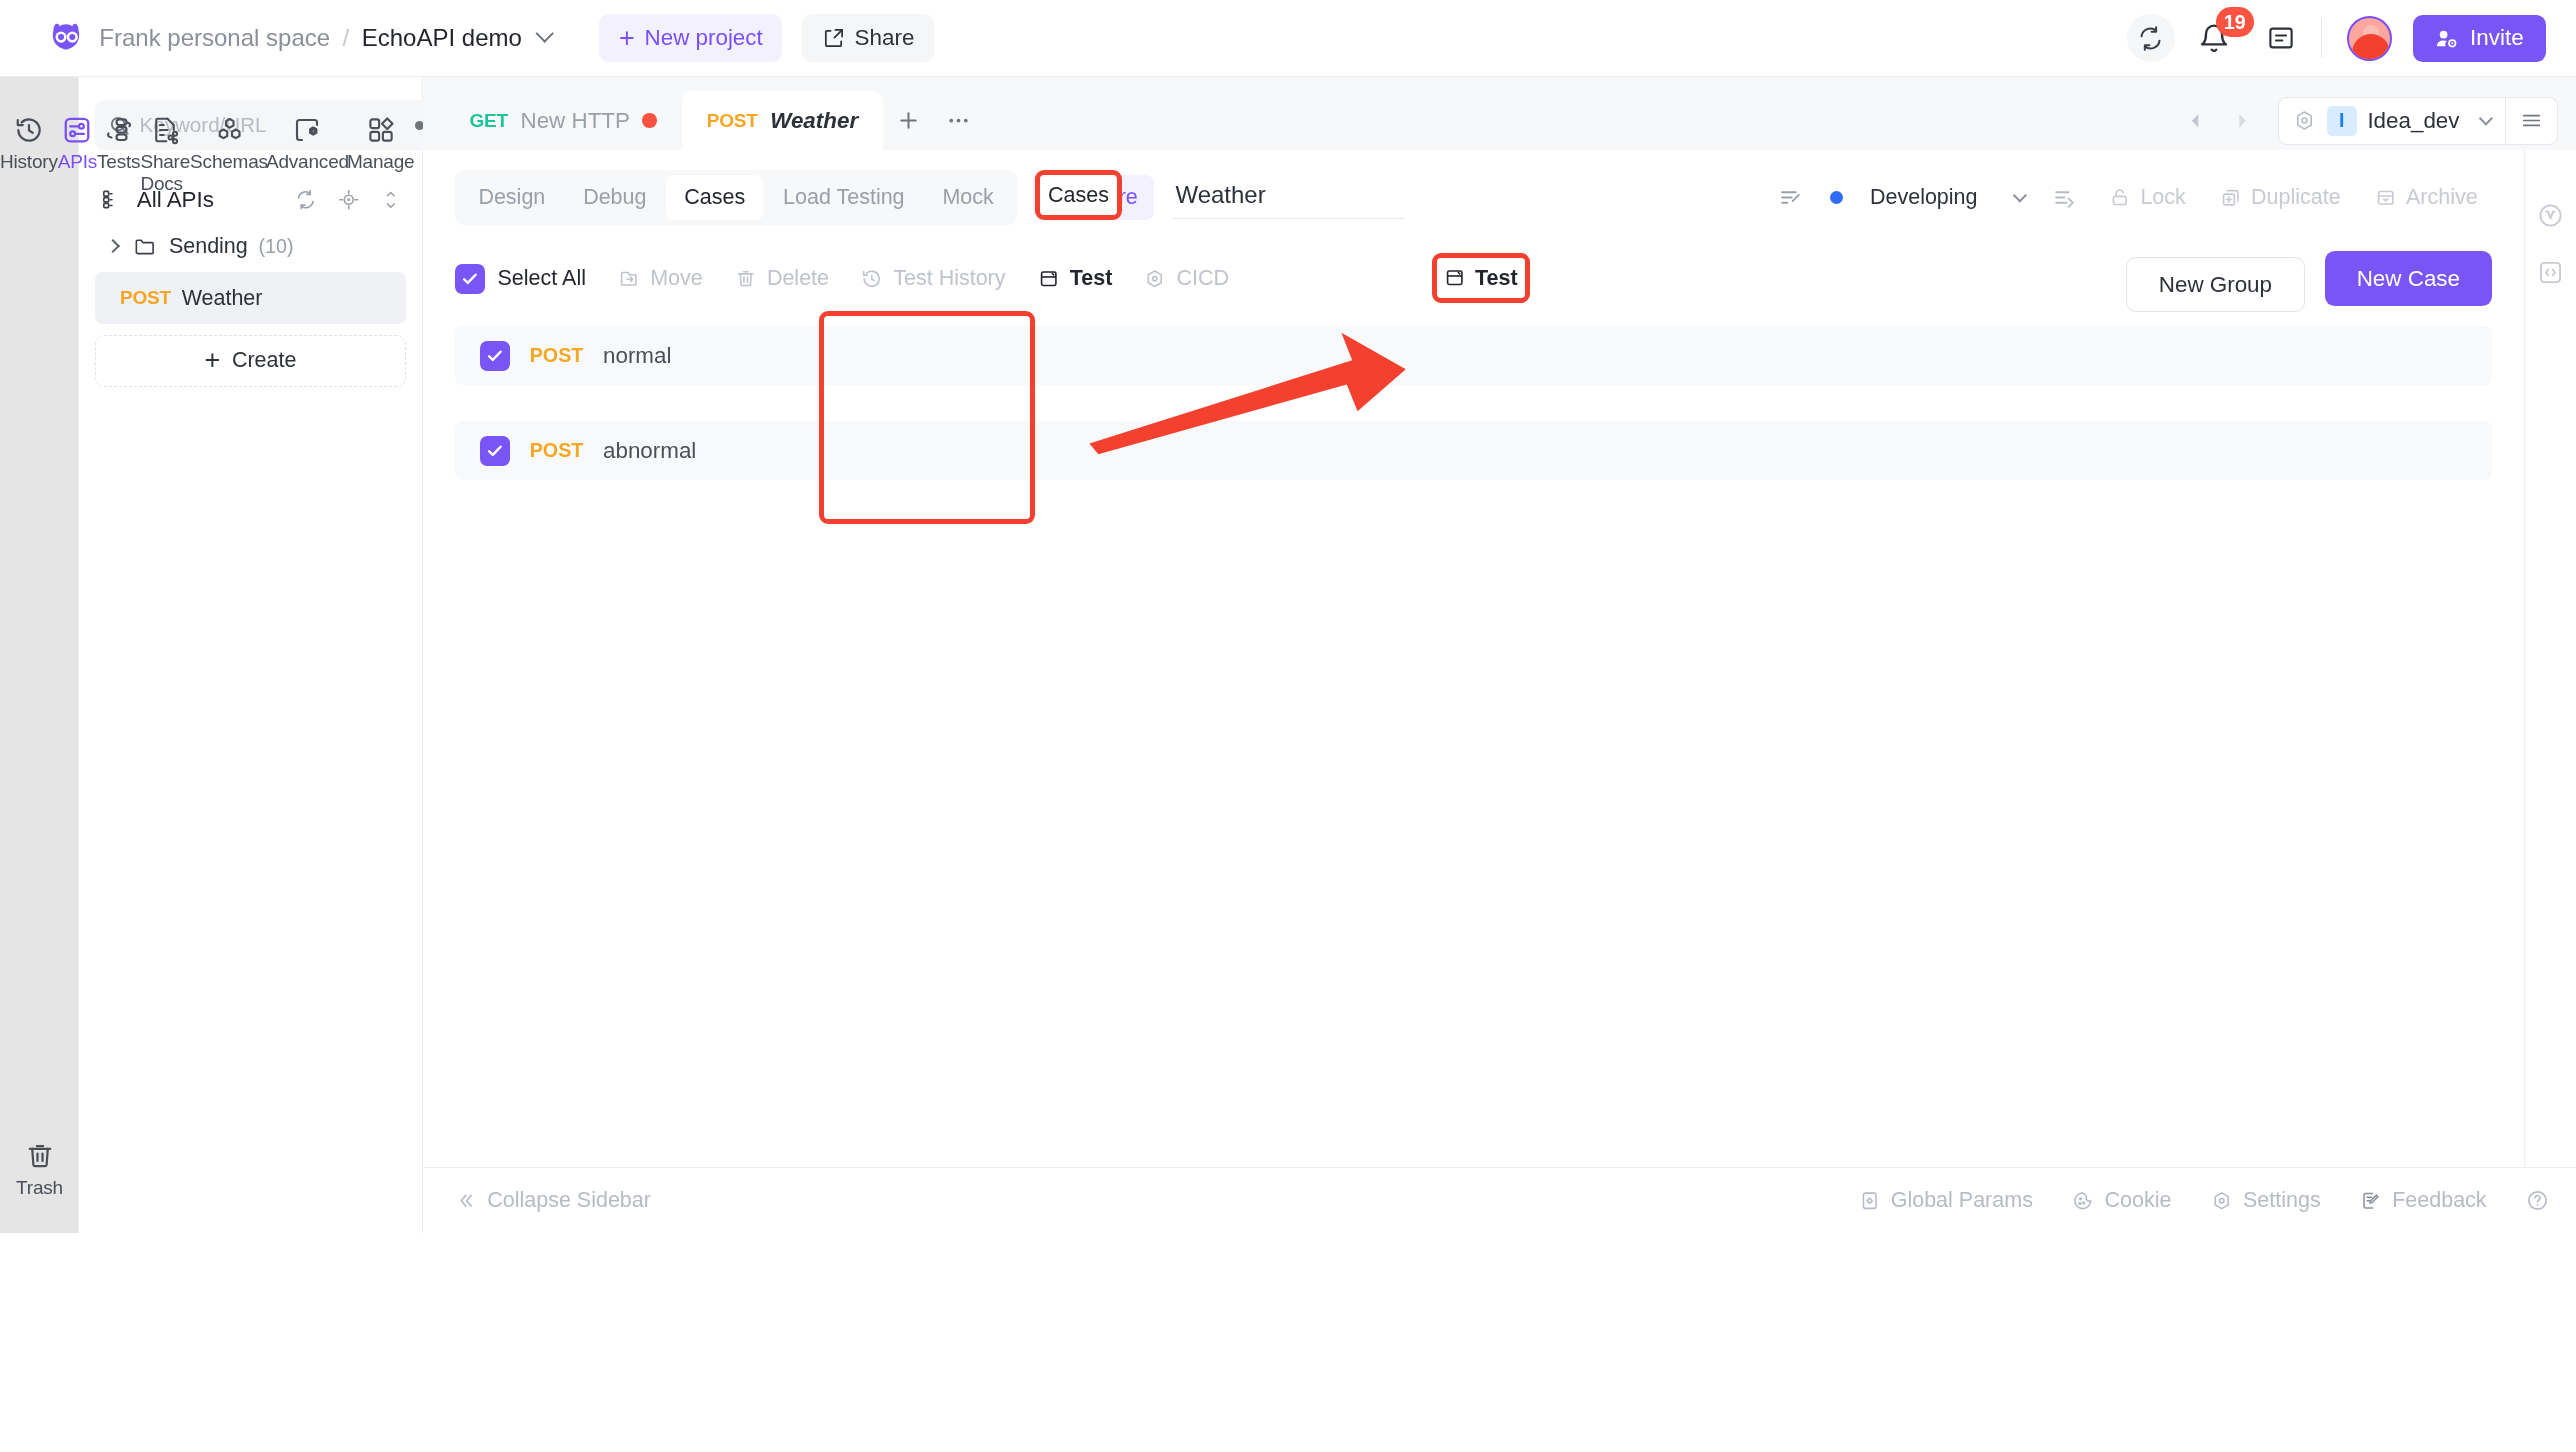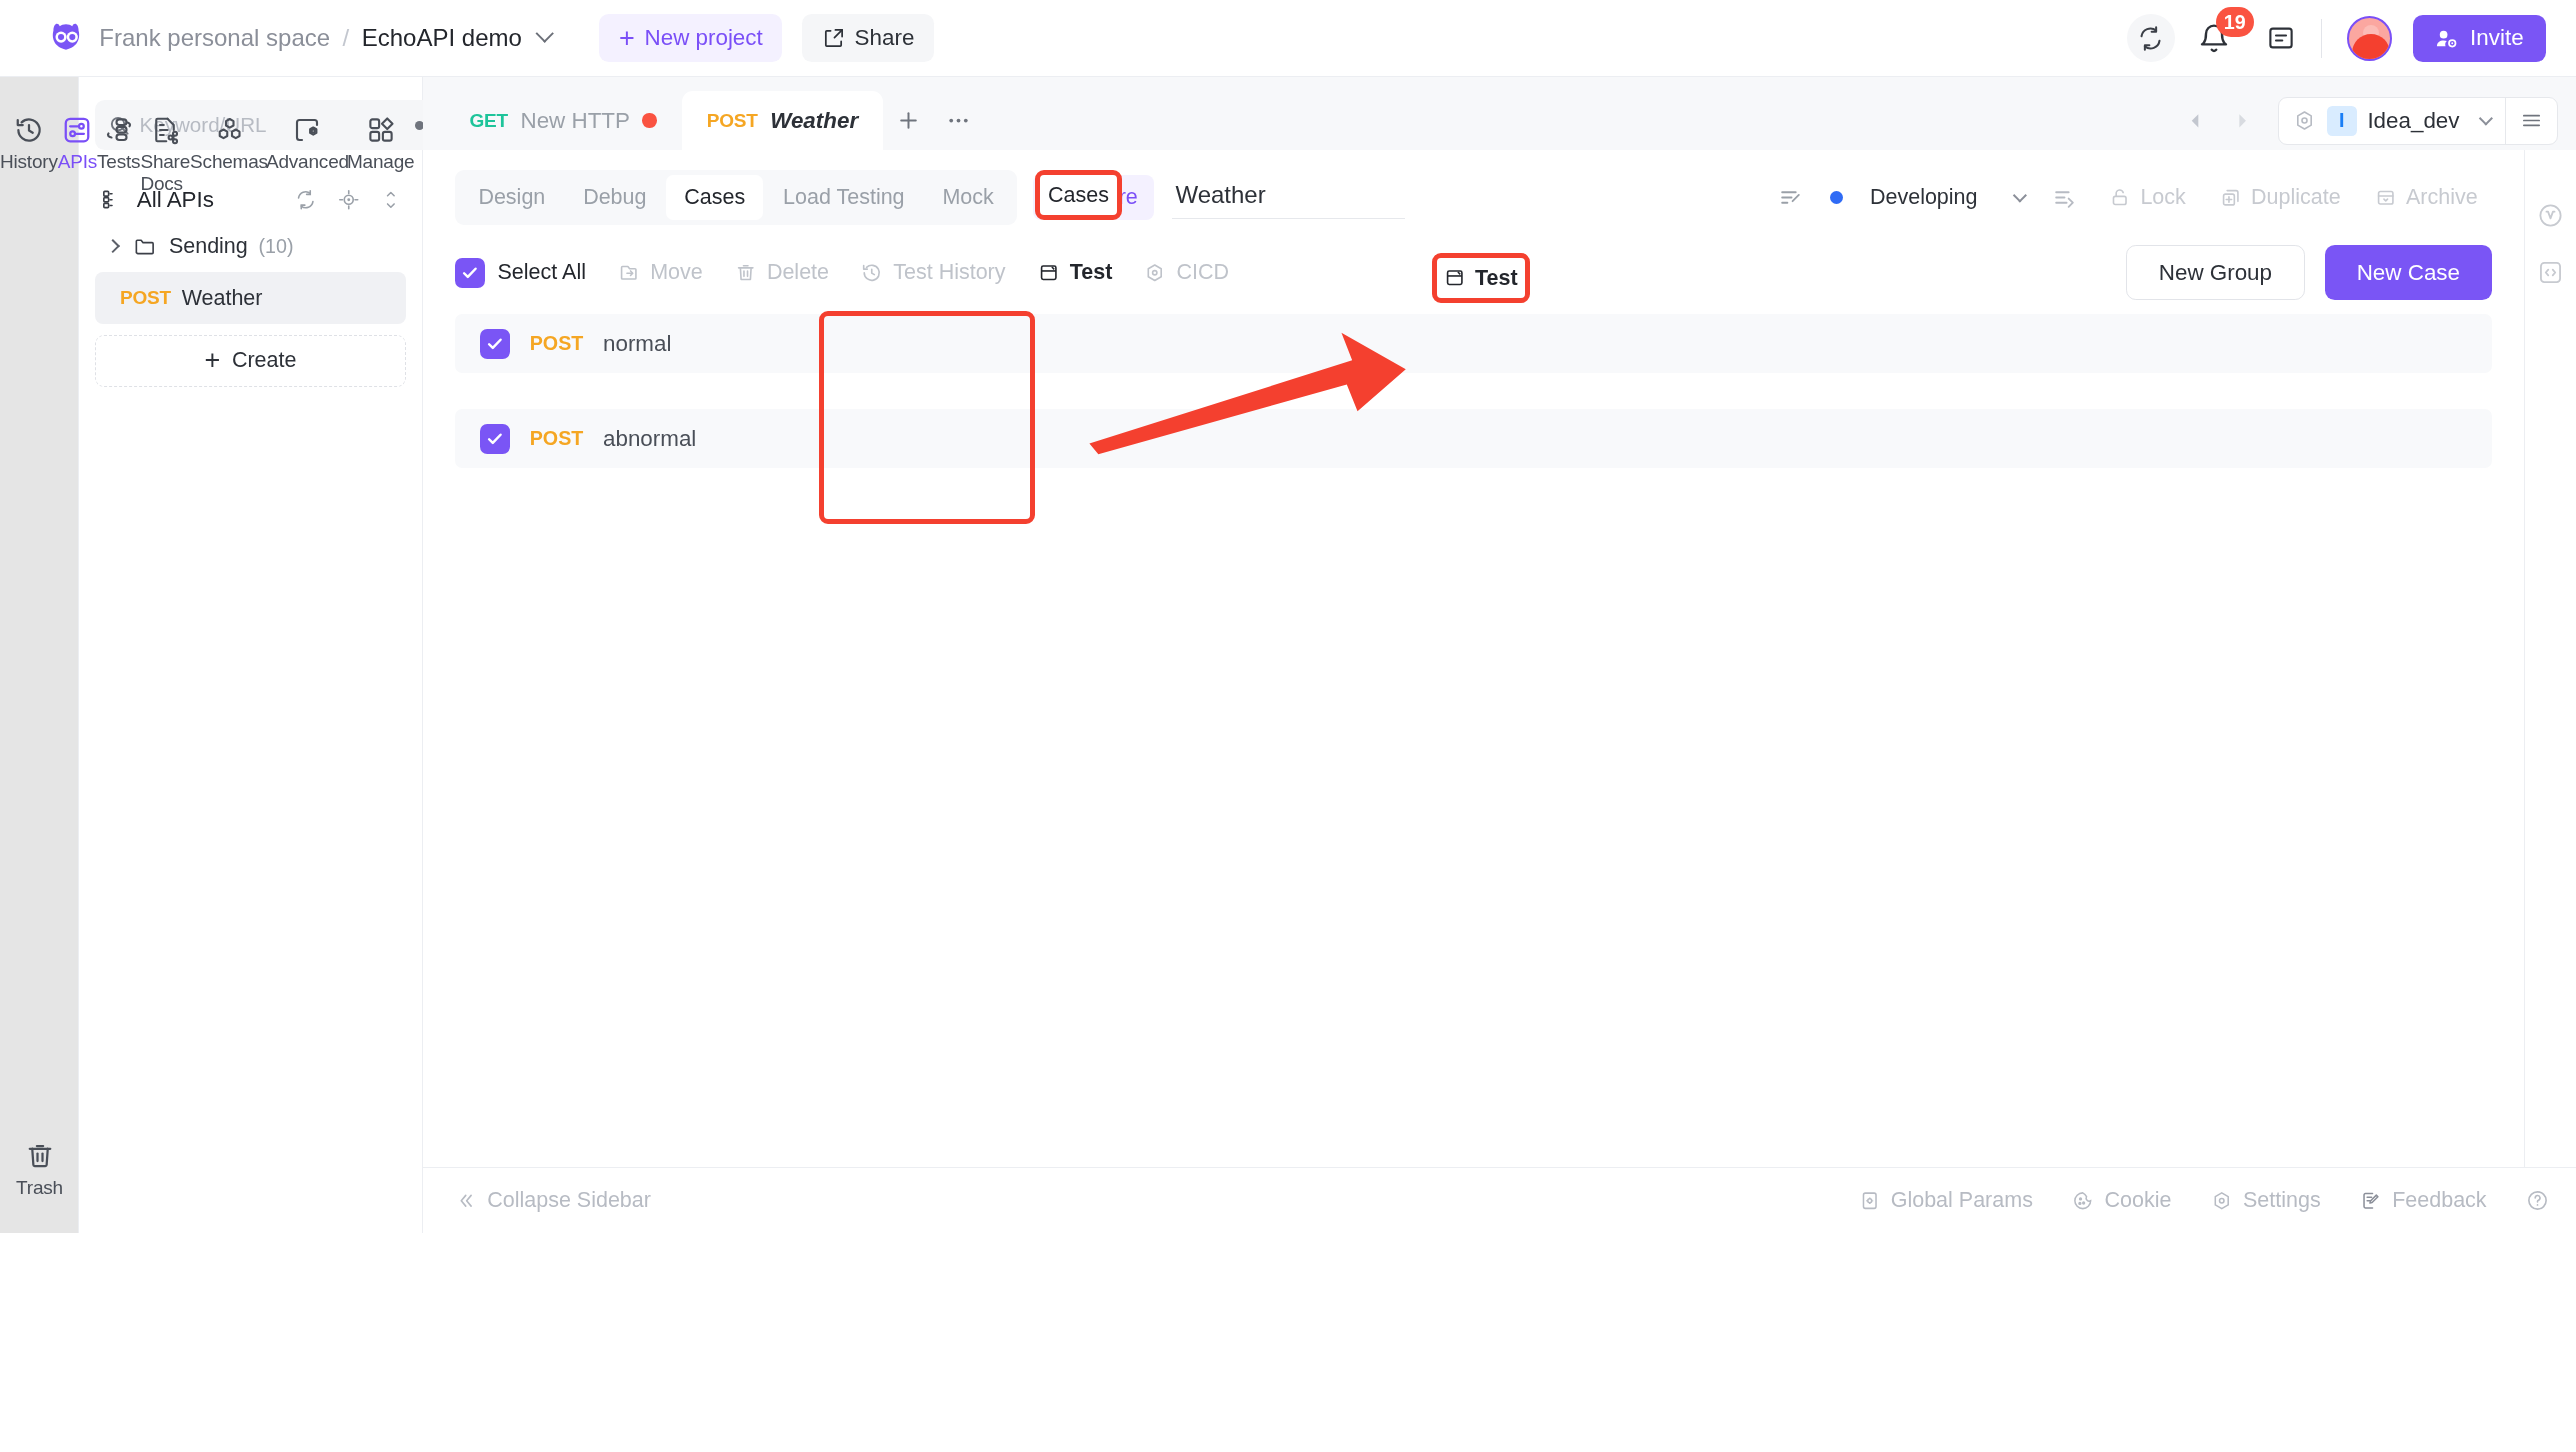--- a/index.html
+++ b/index.html
@@ -193,21 +193,21 @@
     display: flex; align-items: center; justify-content: center; cursor: pointer; flex: 0 0 30px;
   }
   .cbx svg { display: block; }
   .tb-item { display: flex; align-items: center; gap: 10.7px; height: 47px; padding: 0 16px; font-size: 21.5px; cursor: pointer; white-space: nowrap; }
   .tb-selectall { color: #23262c; font-weight: 500; margin-left: 12.5px; padding-left: 0; }
   .tb-dim { color: #bfc3ca; }
   .tb-dark { color: #23262c; font-weight: 600; }
   .toolbar-right { margin-left: auto; display: flex; align-items: center; gap: 19.7px; }
   .btn-outline {
     height: 55px; padding: 16px 32px; border: 0.9px solid #e2e4e9; border-radius: 9.8px;
-    background: #fff; font-size: 22.4px; color: #2d3138; display: flex; align-items: center; cursor: pointer;
+    background: #fff; font-size: 22.4px; color: #2d3138; display: flex; align-items: center; cursor: pointer; margin-top: 12px;
   }
   .btn-primary {
     height: 55px; padding: 0 32px; border-radius: 9.8px; background: #7a55f5;
     font-size: 22.4px; color: #fff; display: flex; align-items: center; cursor: pointer;
   }
 
   .caselist { padding: 14.3px 32px 0 32px; }
   .case-row {
     height: 59px; background: #f8f9fb; border-radius: 7.2px;
     display: flex; align-items: center; padding: 0 25px; gap: 19.7px; margin-bottom: 36px; cursor: pointer;

